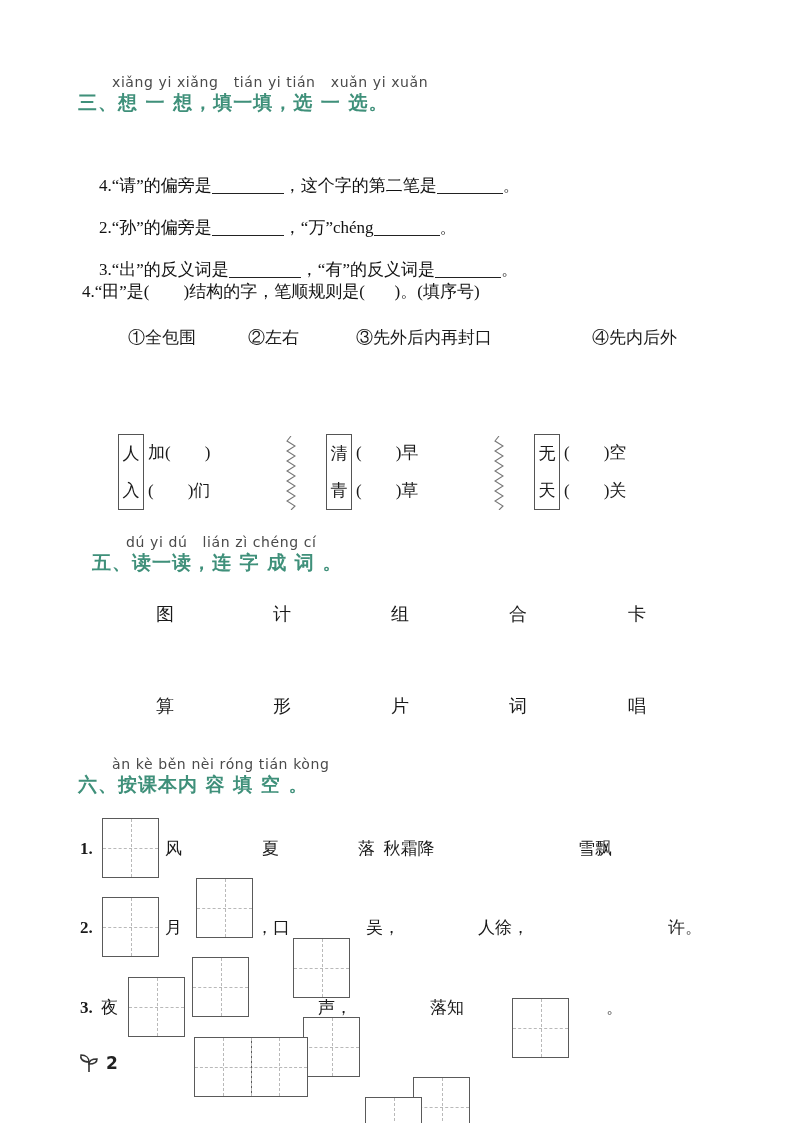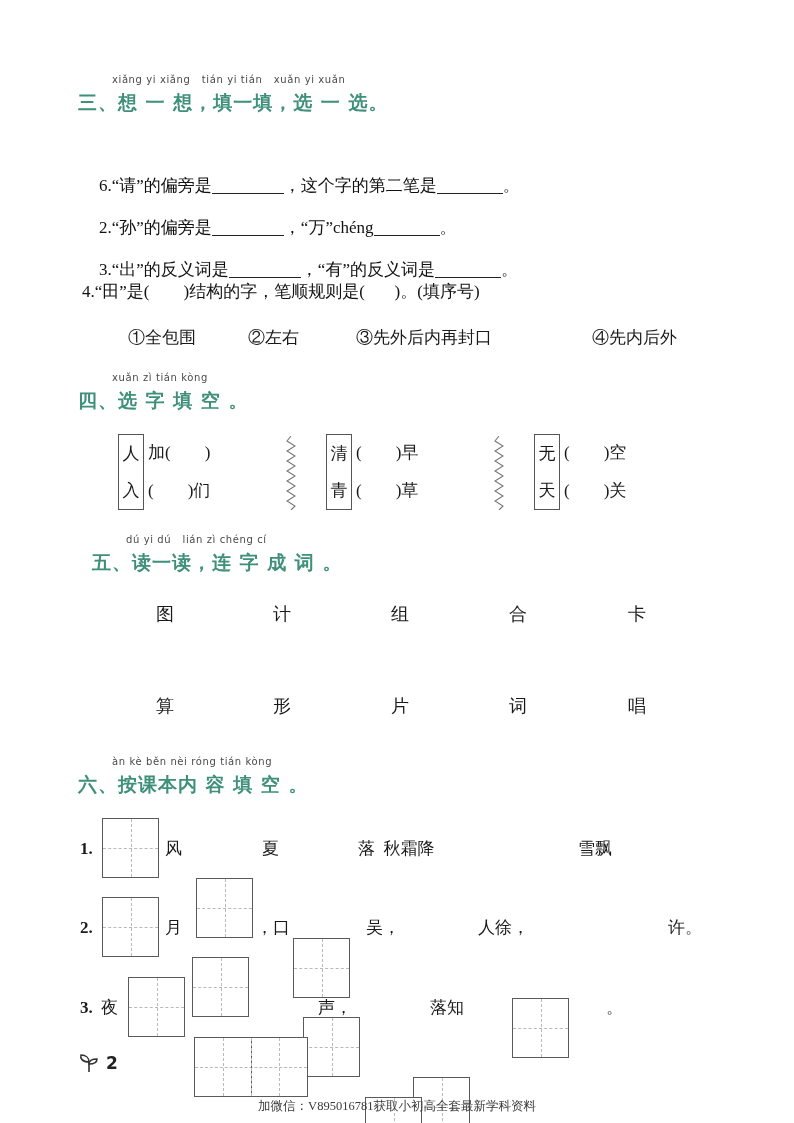--- a/index.html
+++ b/index.html
@@ -10,21 +10,21 @@
     color:#1a1a1a;
     position:relative;
     overflow:hidden;
   }
   .page{position:absolute;inset:0;}
 
   
   .section{position:absolute;left:0;width:794px;}
   .pinyin-row{
     font-family:"DejaVu Sans", sans-serif;
-    font-size:10px;
+    font-size:14px;
     color:#4a4a4a;
     letter-spacing:.6px;
     white-space:pre;
     height:15px;
   }
   .heading{
     font-family:"DejaVu Sans", sans-serif;
     font-weight:bold;
     font-size:19px;
     color:#3f907a;
@@ -154,42 +154,38 @@
 <body>
 
 <div class="page">
 
   <div class="section" style="top:74px;">
     <div class="pinyin-row" style="padding-left:112px;">xiǎng yi xiǎng   tián yi tián   xuǎn yi xuǎn</div>
     <div class="heading" style="padding-left:78px;">三、想 一 想，填一填，选 一 选。</div>
   </div>
 
   <div class="qline" style="left:82px;top:150px;">
-    <span>6.“请”的偏旁是</span><span class="blank" style="width:72px;"></span><span>，这个字的第二笔是</span><span class="blank" style="width:66px;"></span><span>。</span>
+    <span>4.“请”的偏旁是</span><span class="blank" style="width:72px;"></span><span>，这个字的第二笔是</span><span class="blank" style="width:66px;"></span><span>。</span>
   </div>
 
   <div class="qline" style="left:82px;top:192px;">
     <span>2.“孙”的偏旁是</span><span class="blank" style="width:72px;"></span><span>，“万”chéng</span><span class="blank" style="width:66px;"></span><span>。</span>
   </div>
 
   <div class="qline" style="left:82px;top:234px;">
     <span>3.“出”的反义词是</span><span class="blank" style="width:72px;"></span><span>，“有”的反义词是</span><span class="blank" style="width:66px;"></span><span>。</span>
   </div>
 
   <div class="qline" style="left:82px;top:280px;text-align:right;">4.“田”是(        )结构的字，笔顺规则是(       )。(填序号)</div>
 
   <div class="opt-row" style="left:128px;top:326px;">①全包围</div>
   <div class="opt-row" style="left:248px;top:326px;">②左右</div>
   <div class="opt-row" style="left:356px;top:326px;">③先外后内再封口</div>
   <div class="opt-row" style="left:592px;top:326px;">④先内后外</div>
 
-  <div class="section" style="top:372px;">
-    <div class="pinyin-row" style="padding-left:112px;">xuǎn zì tián kòng</div>
-    <div class="heading" style="padding-left:78px;">四、选 字 填 空 。</div>
-  </div>
 
   <div class="iv-wrap">
 
     <div class="grp" style="left:0px;">
       <div class="charcol">
         <span>人</span>
         <span>入</span>
       </div>
       <div class="grp-lines">
         <div class="grp-line">加(        )</div>
@@ -304,15 +300,14 @@
     <span class="sprout">
       <svg width="22" height="22" viewBox="0 0 22 22">
         <path d="M11 20 L11 9" stroke="#333" stroke-width="1.6" fill="none"></path>
         <path d="M11 10 C4 10 2 6 3 3 C8 3 11 6 11 10 Z" fill="none" stroke="#333" stroke-width="1.5"></path>
         <path d="M11 12 C16 12 19 10 19 7 C14 7 11 9 11 12 Z" fill="none" stroke="#333" stroke-width="1.5"></path>
       </svg>
     </span>
     <span class="pagenum">2</span>
   </div>
 
-  <div class="watermark">加微信：V895016781获取小初高全套最新学科资料</div>
 
 </div>
 
 </body></html>

